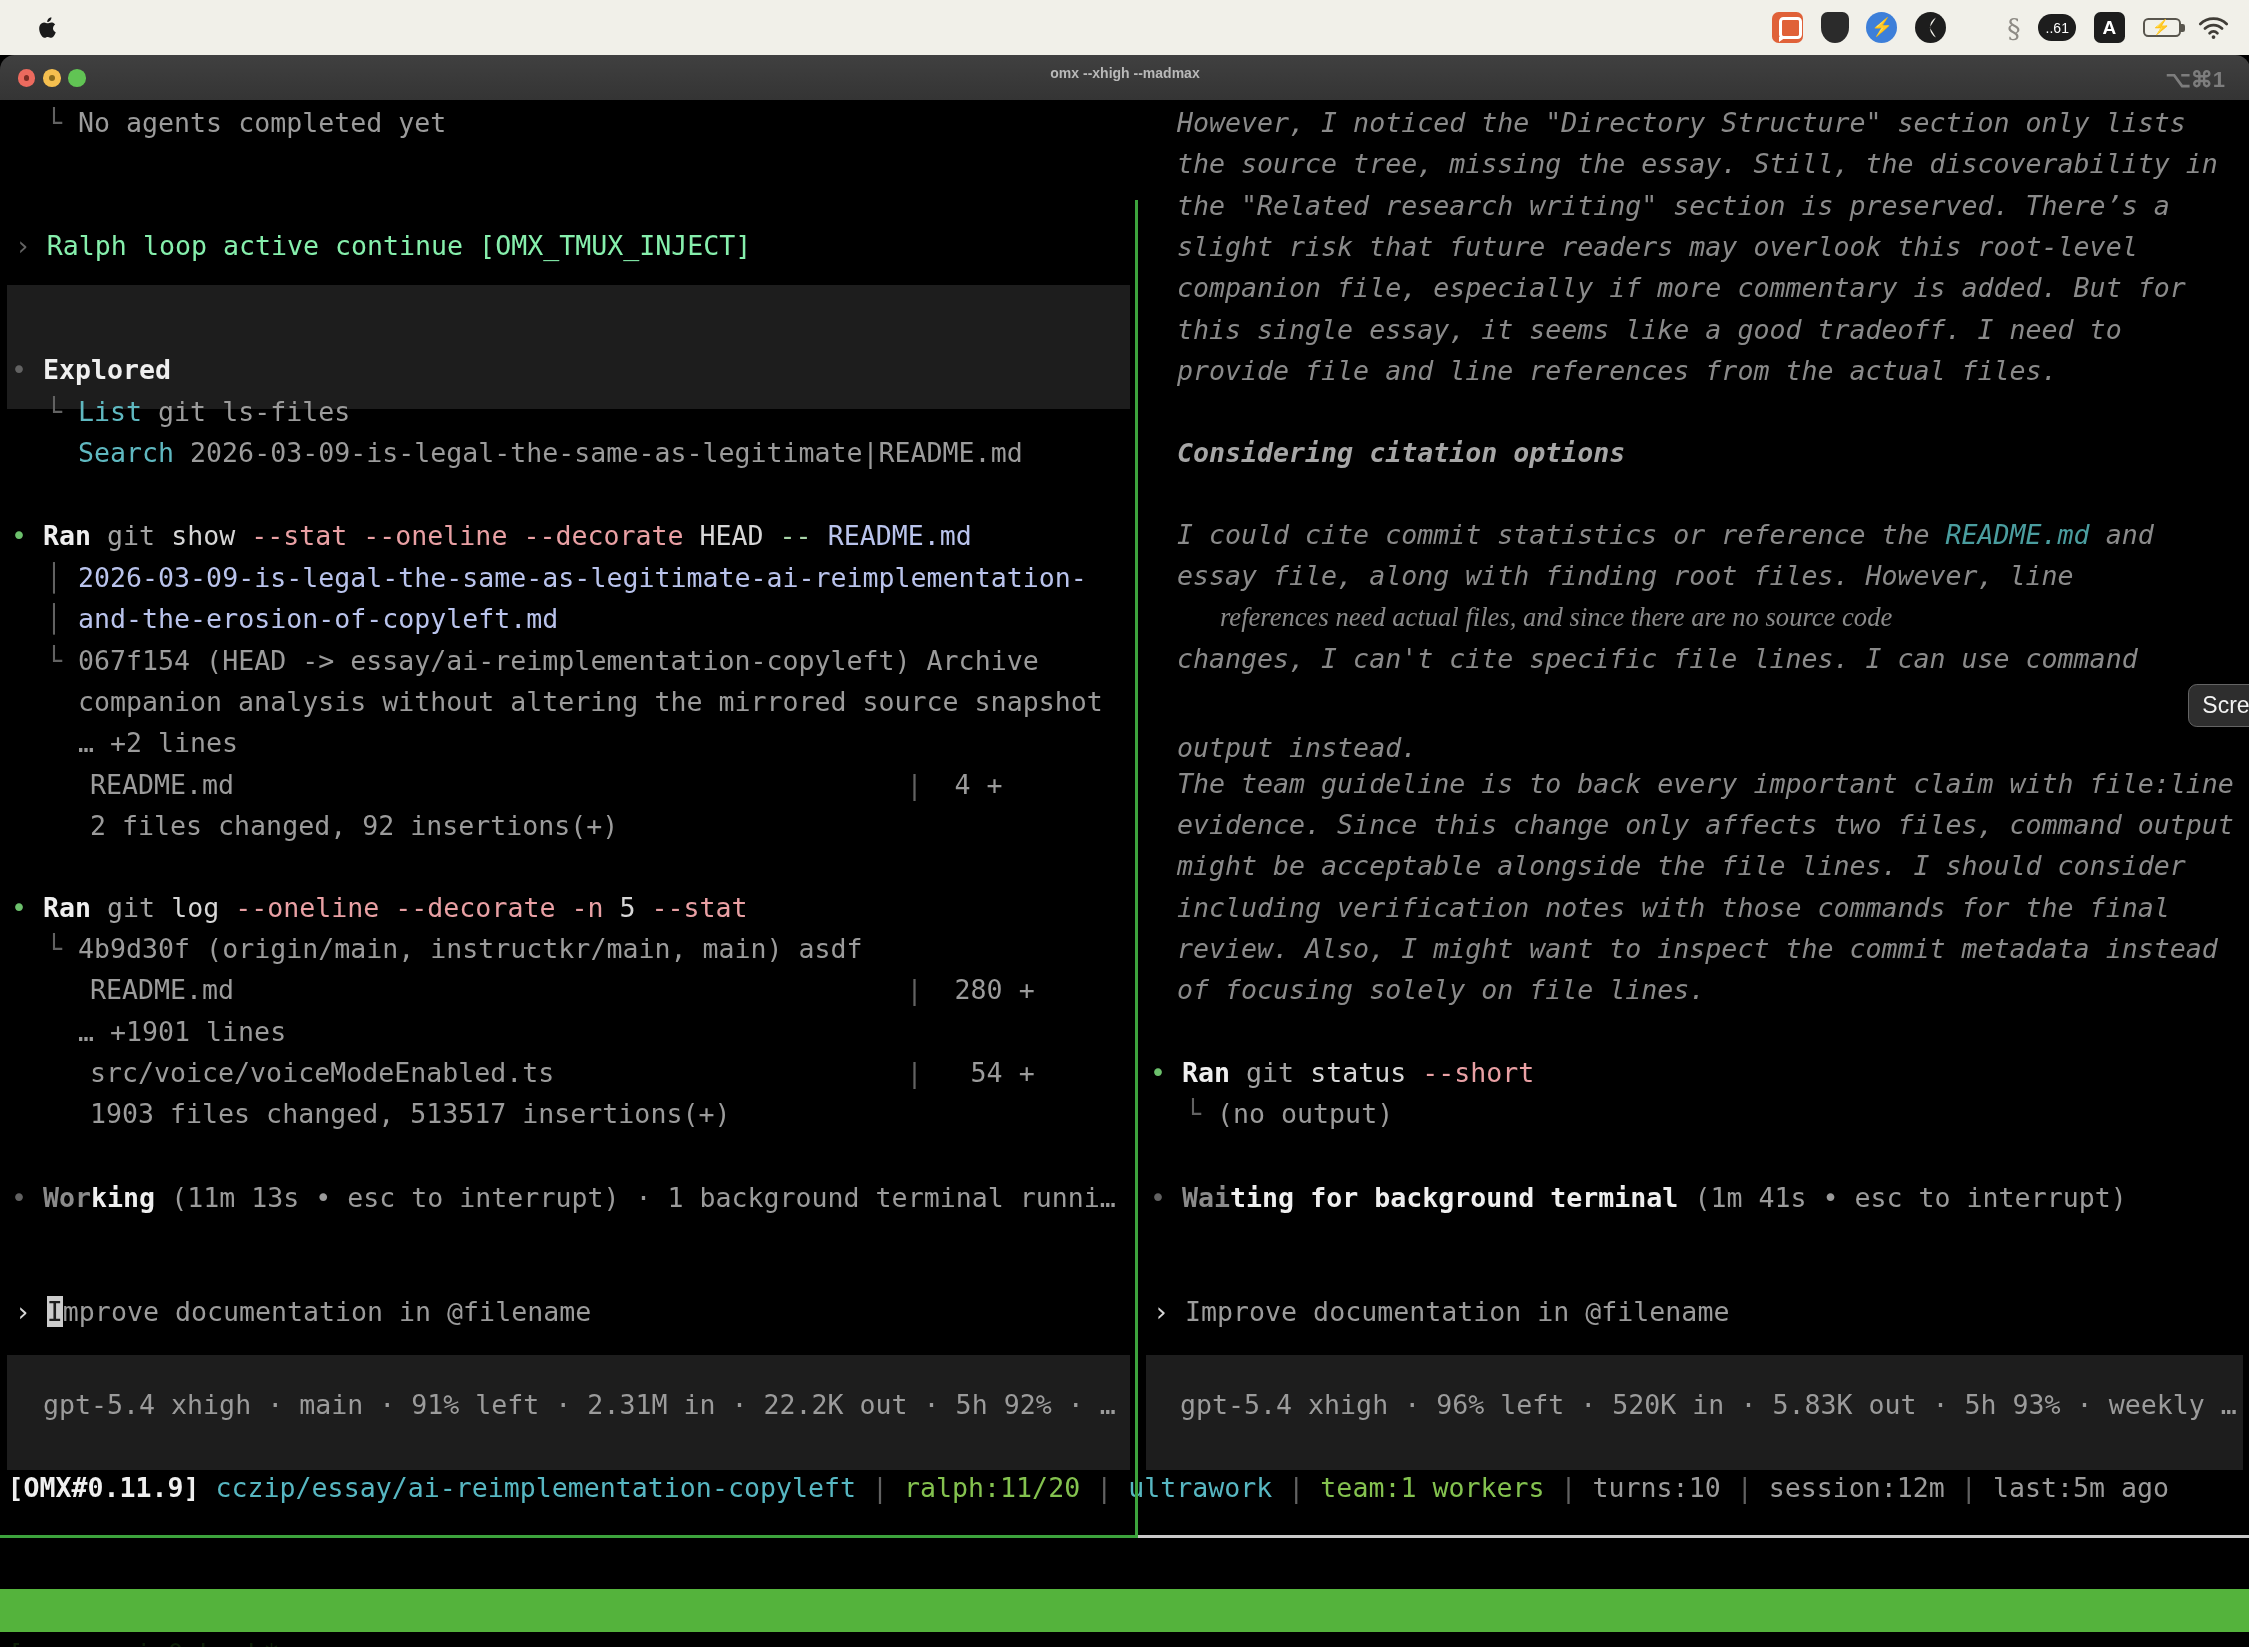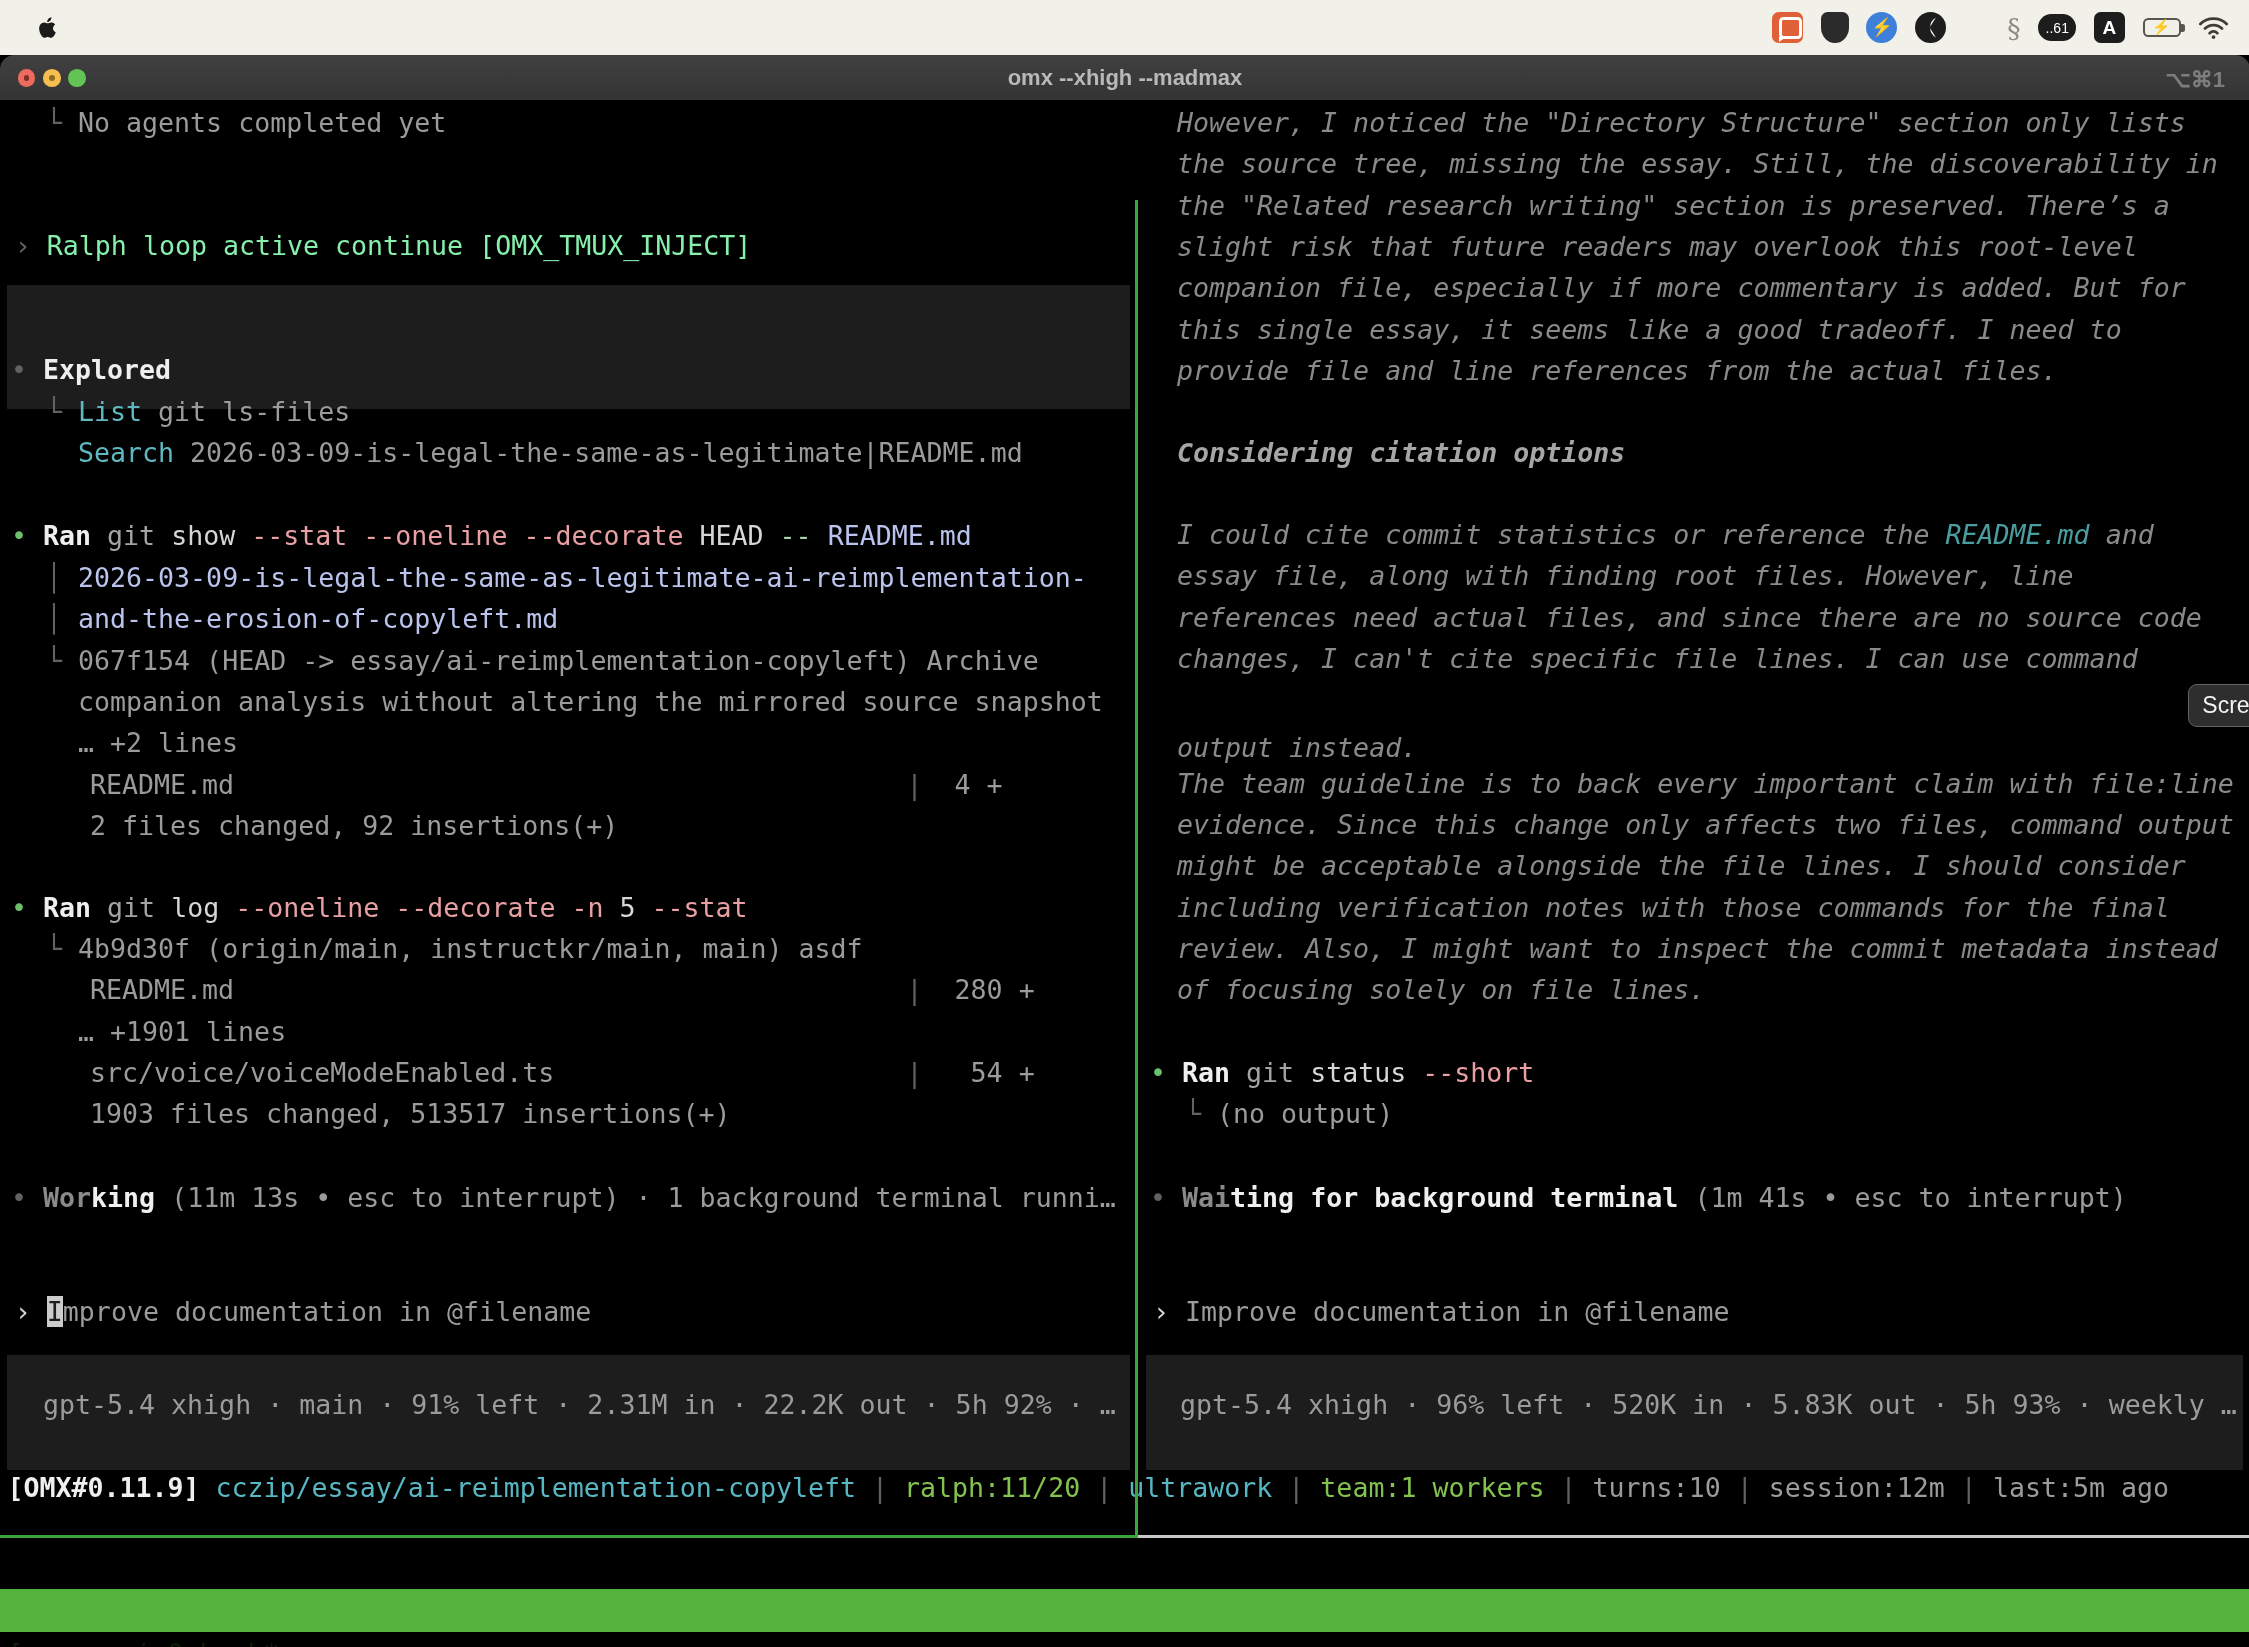--- a/index.html
+++ b/index.html
@@ -41,21 +41,21 @@
   .ic-batt span { font-size:14.8px; color:#2b2a26; line-height:1; }
 
   
   .titlebar { position:absolute; left:0; top:55px; width:2250px; height:46px;
     background:linear-gradient(#404040,#343434); border-radius:14.8px 14.8px 0 0; }
   .tl { position:absolute; top:14px; width:17.7px; height:17.7px; border-radius:50%; }
   .tl.red { left:17.7px; background:#ec6a5e; } .tl.red::after { content:""; position:absolute; left:5.9px; top:5.9px; width:5.9px; height:5.9px; border-radius:50%; background:#7d2e25; }
   .tl.yel { left:43px; background:#f5bf4f; } .tl.yel::after { content:""; position:absolute; left:5.9px; top:5.9px; width:5.9px; height:5.9px; border-radius:50%; background:#8a6b1d; }
   .tl.grn { left:68px; background:#61c454; }
   .wtitle { position:absolute; left:0; right:0; top:10.3px; text-align:center; color:#b9b9b9;
-    font-family:"Liberation Sans", sans-serif; font-weight:bold; font-size:22px; }
+    font-family:"Liberation Sans", sans-serif; font-weight:bold; font-size:14px; }
   .wshort { position:absolute; right:25px; top:11.8px; color:#7d7d7d;
     font-family:"Liberation Sans", sans-serif; font-weight:bold; font-size:22px; }
 
   
   .term { position:absolute; left:0; top:100px; width:2250px; height:1547px; background:#000; }
   .tline { position:absolute; font-size:26.6px; line-height:29.5px; white-space:pre; }
   .tbox { position:absolute; background:#1d1d1d; }
   .vdiv { position:absolute; left:1135px; top:100px; width:3px; height:1338px; background:#3da33d; }
   .hline-l { position:absolute; left:0; top:1435px; width:1138px; height:3px; background:#3da33d; }
   .hline-r { position:absolute; left:1138px; top:1435px; width:1112px; height:3px; background:#c9c9c9; }
@@ -172,21 +172,21 @@
       <div class="tline" style="left: 1177px; top: 8px;"><span class="c-ital">However, I noticed the "Directory Structure" section only lists</span></div>
       <div class="tline" style="left: 1177px; top: 49px;"><span class="c-ital">the source tree, missing the essay. Still, the discoverability in</span></div>
       <div class="tline" style="left: 1177px; top: 91px;"><span class="c-ital">the "Related research writing" section is preserved. There’s a</span></div>
       <div class="tline" style="left: 1177px; top: 132px;"><span class="c-ital">slight risk that future readers may overlook this root-level</span></div>
       <div class="tline" style="left: 1177px; top: 173px;"><span class="c-ital">companion file, especially if more commentary is added. But for</span></div>
       <div class="tline" style="left: 1177px; top: 215px;"><span class="c-ital">this single essay, it seems like a good tradeoff. I need to</span></div>
       <div class="tline" style="left: 1177px; top: 256px;"><span class="c-ital">provide file and line references from the actual files.</span></div>
       <div class="tline" style="left: 1177px; top: 338px;"><span class="c-itb">Considering citation options</span></div>
       <div class="tline" style="left: 1177px; top: 420px; text-align: right;"><span class="c-ital">I could cite commit statistics or reference the </span><span class="c-iteal">README.md</span><span class="c-ital"> and</span></div>
       <div class="tline" style="left: 1177px; top: 461px;"><span class="c-ital">essay file, along with finding root files. However, line</span></div>
-      <div class="tline" style="left: 1177px; top: 503px;"><span class="c-ital">references need actual files, and since there are no source code</span></div>
+      <div class="tline" style="left: 1220px; top: 503px; font-family: Liberation Serif, serif;"><span class="c-ital">references need actual files, and since there are no source code</span></div>
       <div class="tline" style="left: 1177px; top: 544px;"><span class="c-ital">changes, I can't cite specific file lines. I can use command</span></div>
       <div class="tline" style="left: 1177px; top: 585px; margin-top: 48px;"><span class="c-ital">output instead.</span></div>
       <div class="tline" style="left: 1177px; top: 669px;"><span class="c-ital">The team guideline is to back every important claim with file:line</span></div>
       <div class="tline" style="left: 1177px; top: 710px;"><span class="c-ital">evidence. Since this change only affects two files, command output</span></div>
       <div class="tline" style="left: 1177px; top: 751px;"><span class="c-ital">might be acceptable alongside the file lines. I should consider</span></div>
       <div class="tline" style="left: 1177px; top: 793px;"><span class="c-ital">including verification notes with those commands for the final</span></div>
       <div class="tline" style="left: 1177px; top: 834px;"><span class="c-ital">review. Also, I might want to inspect the commit metadata instead</span></div>
       <div class="tline" style="left: 1177px; top: 875px;"><span class="c-ital">of focusing solely on file lines.</span></div>
       <div class="tline" style="left: 1150px; top: 958px;"><span class="c-green">• </span><span class="c-white">Ran</span><span class="c-lt"> </span><span class="c-blue">git</span><span class="c-lt"> status </span><span class="c-pink">--short</span></div>
       <div class="tline" style="left: 1185px; top: 999px;"><span class="c-dim">└ </span><span class="c-gray">(no output)</span></div>

